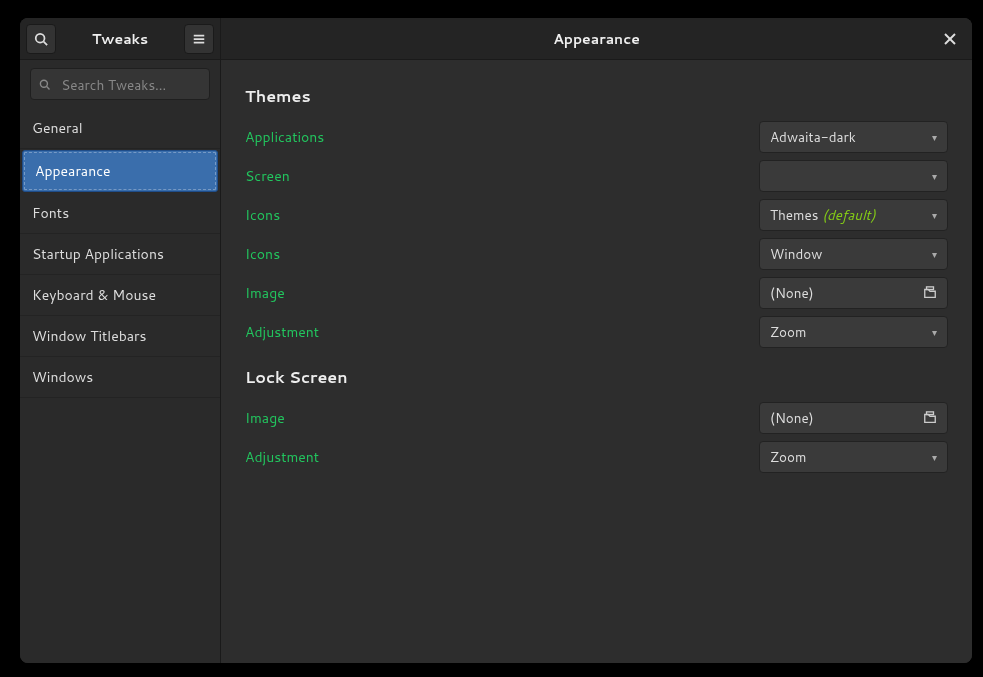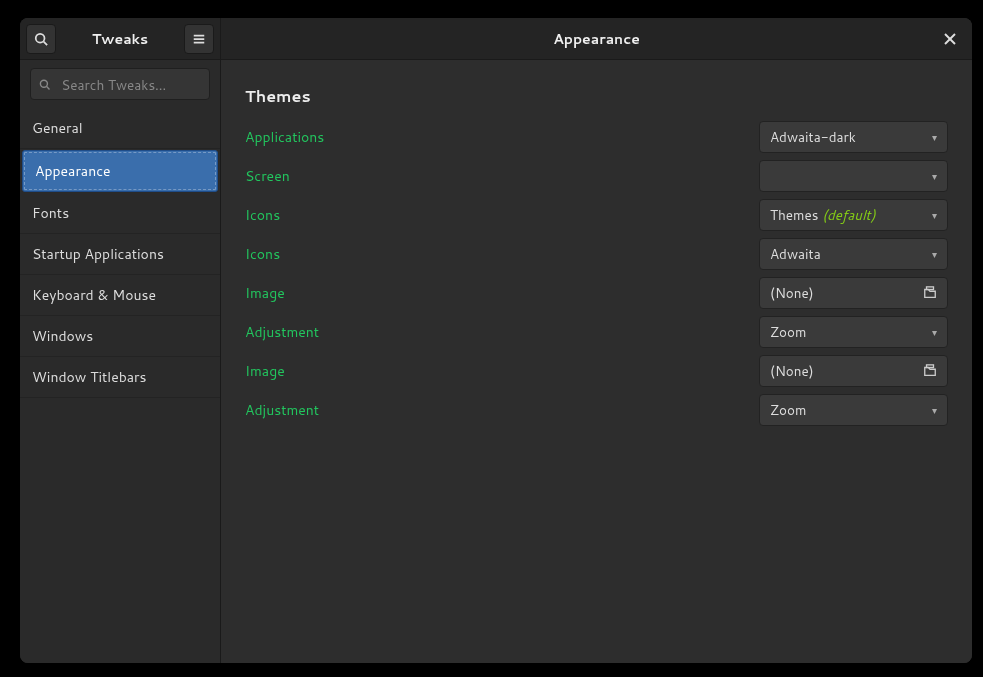--- a/index.html
+++ b/index.html
@@ -244,22 +244,22 @@
             <line x1="11" y1="11" x2="15" y2="15"></line>
           </svg>
           <input type="text" placeholder="Search Tweaks…" style="">
         </div>
       </div>
       <div class="nav-item">General</div>
       <div class="nav-item active">Appearance</div>
       <div class="nav-item">Fonts</div>
       <div class="nav-item">Startup Applications</div>
       <div class="nav-item">Keyboard &amp; Mouse</div>
+      <div class="nav-item">Window Titlebars</div>
       <div class="nav-item">Windows</div>
-      <div class="nav-item">Window Titlebars</div>
     </div>
 
     <div class="content">
       <div class="section-title">Themes</div>
 
       <div class="row">
         <div class="row-label">Applications</div>
         <div class="combo">
           <span>Adwaita-dark</span>
           <span class="caret">▾</span>
@@ -280,21 +280,21 @@
           <span>Themes</span>
           <span>&nbsp;</span>
           <span class="combo-default">(default)</span>
           <span class="caret">▾</span>
         </div>
       </div>
 
       <div class="row">
         <div class="row-label">Icons</div>
         <div class="combo">
-          <span>Adwaita</span>
+          <span>Window</span>
           <span class="caret">▾</span>
         </div>
       </div>
 
 
       <div class="row">
         <div class="row-label">Image</div>
         <div class="combo">
           <span>(None)</span>
           <span class="file-icon">
@@ -307,20 +307,21 @@
       </div>
 
       <div class="row">
         <div class="row-label">Adjustment</div>
         <div class="combo">
           <span>Zoom</span>
           <span class="caret">▾</span>
         </div>
       </div>
 
+      <div class="section-title">Lock Screen</div>
 
       <div class="row">
         <div class="row-label">Image</div>
         <div class="combo">
           <span>(None)</span>
           <span class="file-icon">
             <svg width="14" height="14" viewBox="0 0 16 16" fill="currentColor">
               <path d="M2 4 L2 13 L14 13 L14 6 L8 6 L6 4 Z" fill="none" stroke="currentColor" stroke-width="1.5"></path>
               <rect x="4" y="1" width="8" height="3" fill="none" stroke="currentColor" stroke-width="1.5"></rect>
             </svg>

